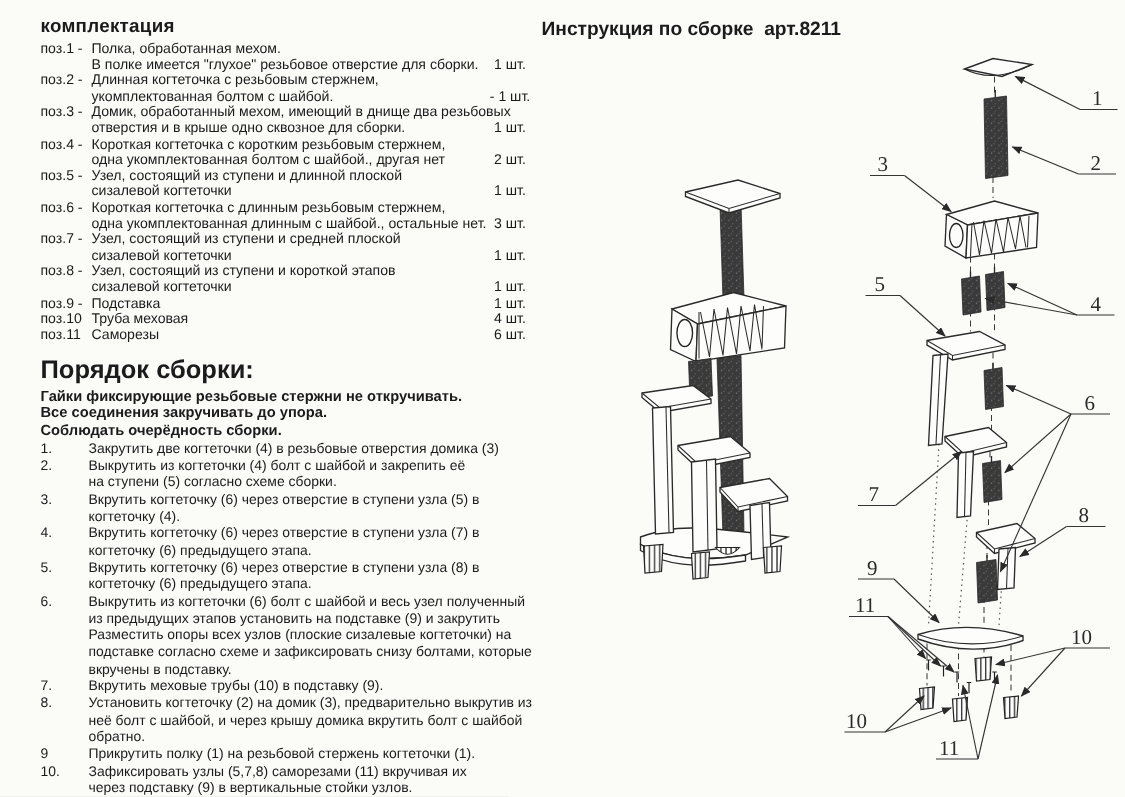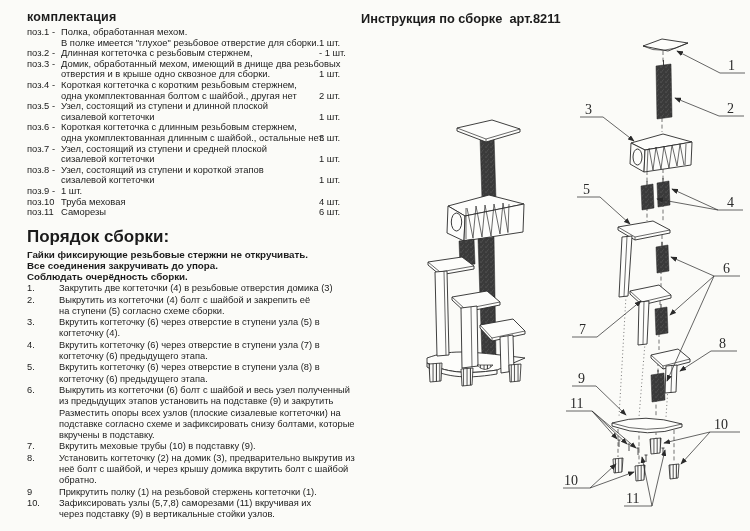--- a/index.html
+++ b/index.html
@@ -5,21 +5,21 @@
   html,body{margin:0;padding:0;background:#e8e8e6;}
   .page{position:relative;width:750px;height:531px;background:#fbfbf8;color:#1b1b1b;
         font-family:"Liberation Sans",sans-serif;overflow:hidden;}
   .leftcol{position:absolute;left:27px;top:10px;width:334px;}
   .kompl{font-weight:bold;font-size:12.5px;letter-spacing:.2px;}
   .parts{margin-top:3px;}
   .prow{display:flex;font-size:9.4px;line-height:10.6px;}
   .ppos{flex:0 0 34px;align-self:flex-start;white-space:nowrap;}
   .pdesc{flex:1;min-width:0;}
   .pdesc span{display:block;white-space:nowrap;}
-  .pqty{flex:0 0 auto;min-width:42px;text-align:left;align-self:flex-end;white-space:nowrap;}
+  .pqty{flex:0 0 auto;min-width:42px;text-align:center;align-self:flex-end;white-space:nowrap;}
   .ahdr{font-weight:bold;font-size:17px;margin-top:9px;margin-bottom:2px;}
   .note{font-weight:bold;font-size:9.8px;line-height:11.2px;white-space:nowrap;}
   .steps{margin-top:1px;}
   .srow{display:flex;font-size:9.3px;line-height:11.3px;}
   .snum{flex:0 0 32px;white-space:nowrap;}
   .stext{flex:1;min-width:0;}
   .stext span{display:block;white-space:nowrap;}
   .title{position:absolute;left:361px;top:11px;font-weight:bold;font-size:12.8px;white-space:pre;}
   svg{position:absolute;}
   .svg-tree{left:400px;top:112px;}
@@ -46,20 +46,21 @@
         <span class="pdesc">
             <span>Полка, обработанная мехом.</span>
             <span>В полке имеется "глухое" резьбовое отверстие для сборки.</span>
           </span>
         <span class="pqty">1 шт.</span>
       </div>
       <div class="prow">
         <span class="ppos">поз.2 -</span>
         <span class="pdesc">
             <span>Длинная когтеточка с резьбовым стержнем,</span>
+            <span>укомплектованная болтом с шайбой.</span>
           </span>
         <span class="pqty">-  1 шт.</span>
       </div>
       <div class="prow">
         <span class="ppos">поз.3 -</span>
         <span class="pdesc">
             <span>Домик, обработанный мехом, имеющий в днище два резьбовых</span>
             <span>отверстия и в крыше одно сквозное для сборки.</span>
           </span>
         <span class="pqty">1 шт.</span>
@@ -99,20 +100,23 @@
       <div class="prow">
         <span class="ppos">поз.8 -</span>
         <span class="pdesc">
             <span>Узел, состоящий из ступени и короткой этапов</span>
             <span>сизалевой когтеточки</span>
           </span>
         <span class="pqty">1 шт.</span>
       </div>
       <div class="prow">
         <span class="ppos">поз.9 -</span>
+        <span class="pdesc">
+            <span>Подставка</span>
+          </span>
         <span class="pqty">1 шт.</span>
       </div>
       <div class="prow">
         <span class="ppos">поз.10</span>
         <span class="pdesc">
             <span>Труба меховая</span>
           </span>
         <span class="pqty">4 шт.</span>
       </div>
       <div class="prow">

